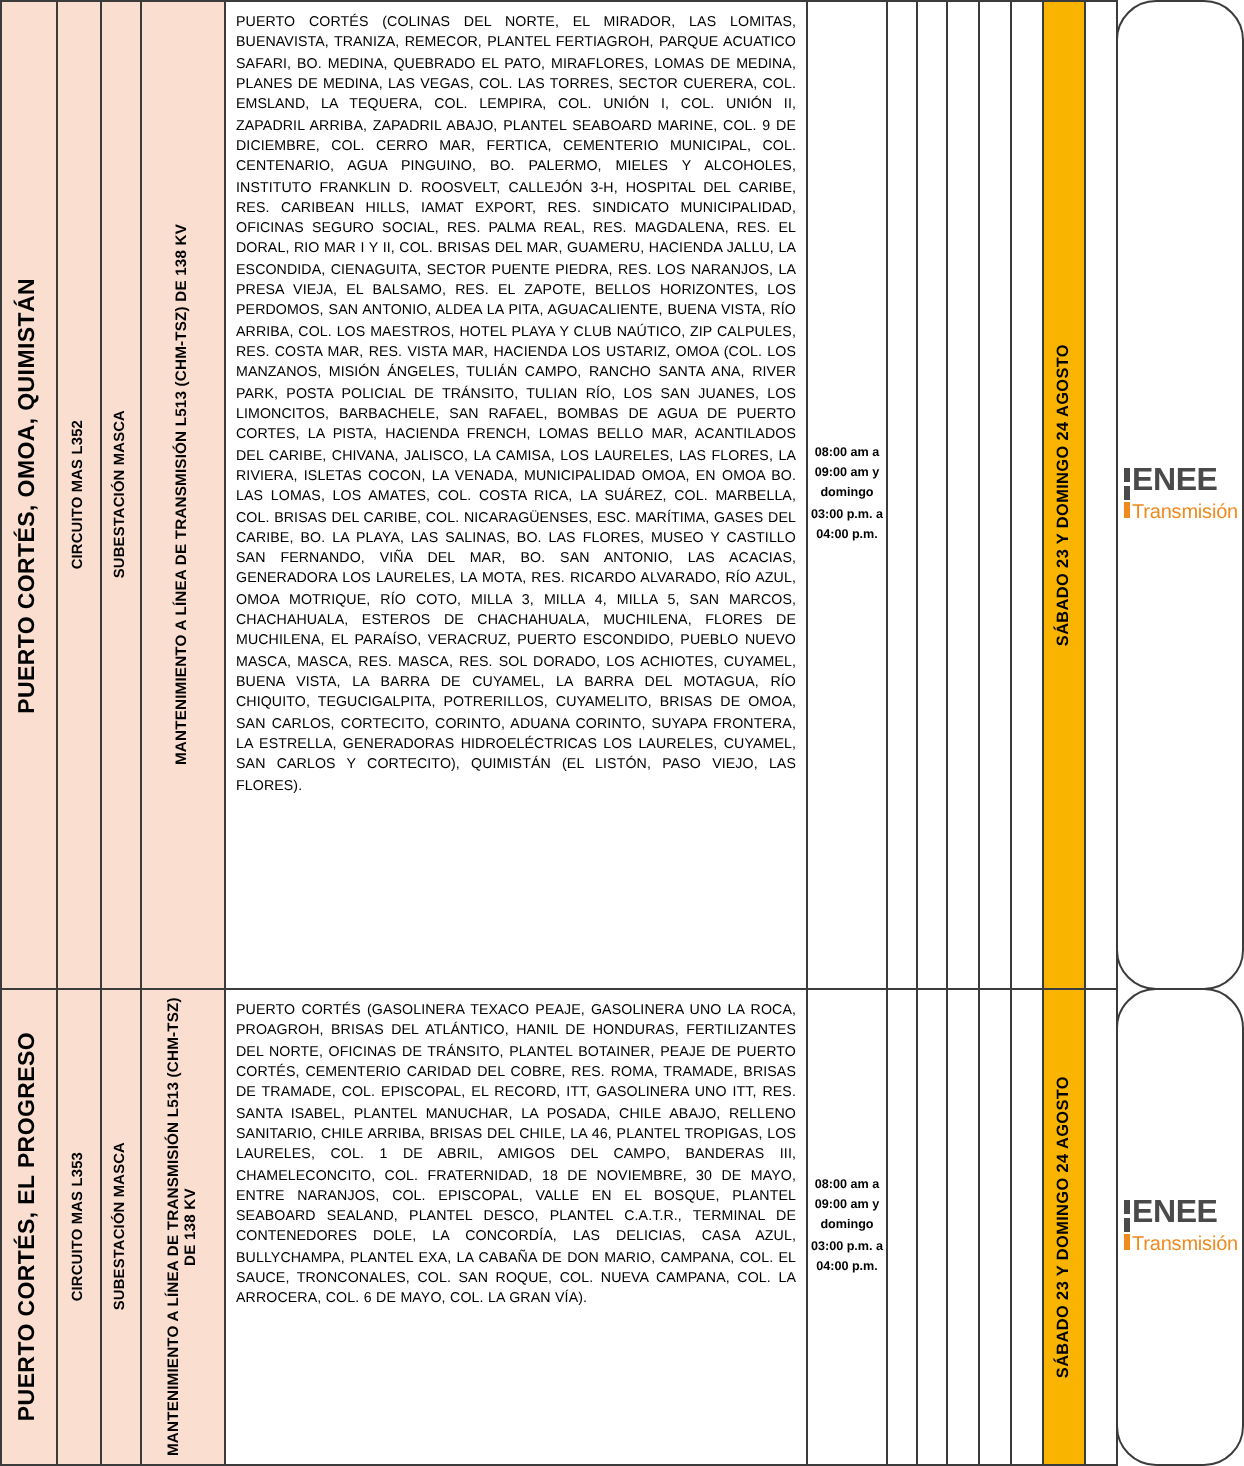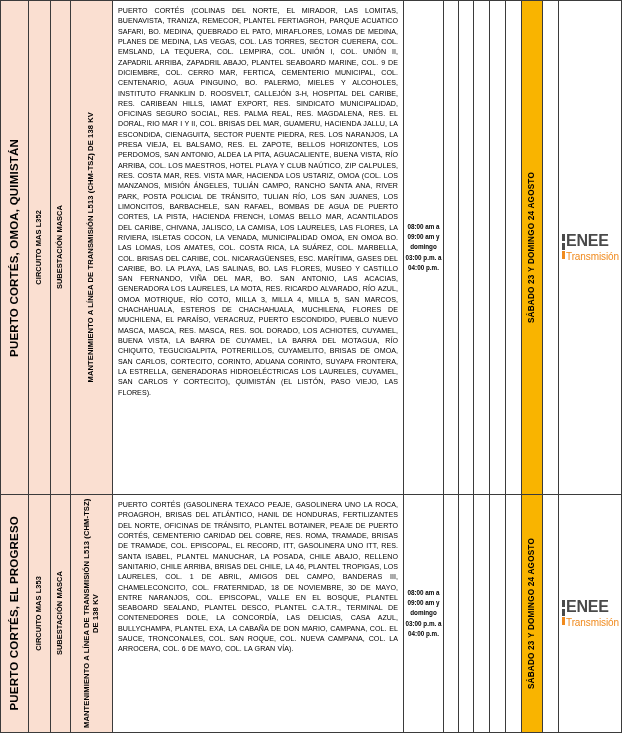--- a/index.html
+++ b/index.html
@@ -104,20 +104,21 @@
     color: #000;
   }
   .time .tw div { white-space: nowrap; }
 
   
   .logocell {
     display: flex;
     align-items: center;
     justify-content: flex-start;
     padding-left: 3px;
+    border-radius: 20px;
   }
   .logo {
     position: relative;
     display: flex;
     align-items: flex-start;
     line-height: 1;
   }
   .logo .bars {
     display: flex;
     flex-direction: column;

